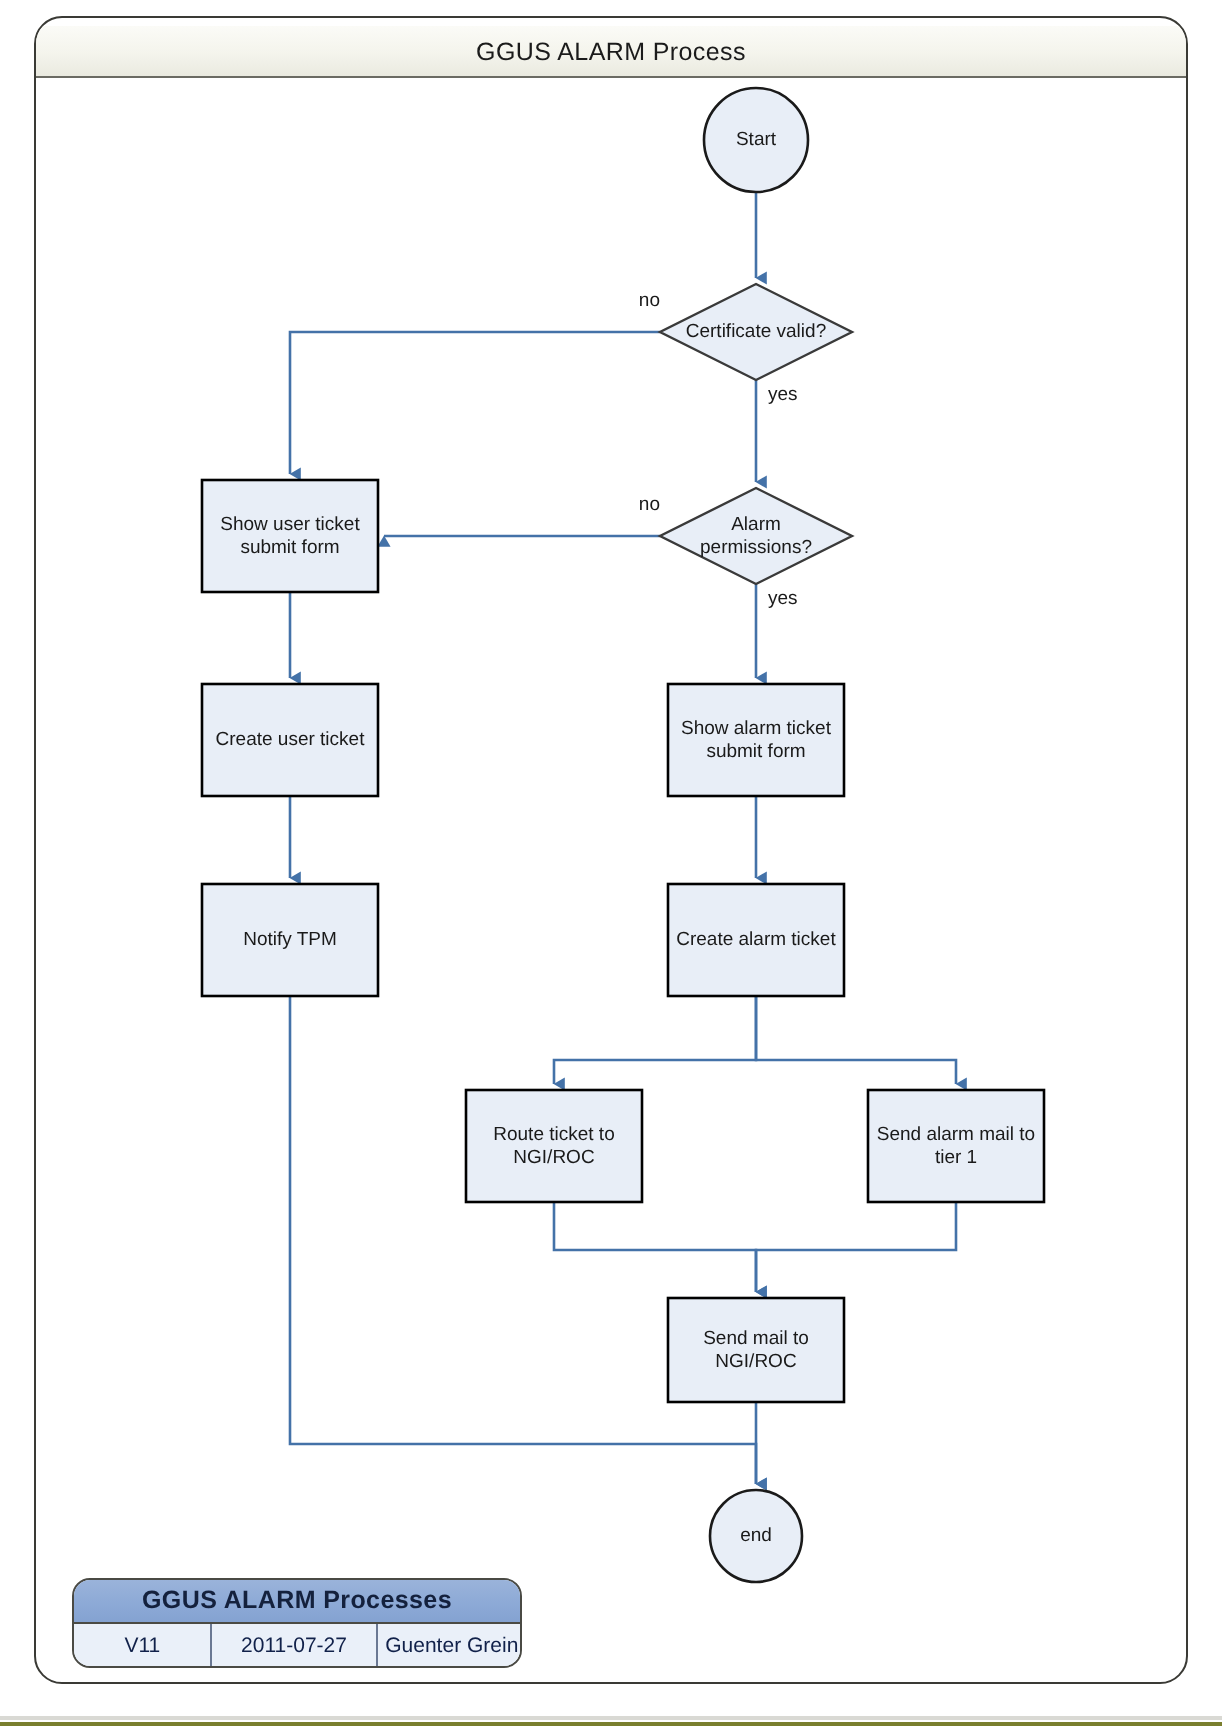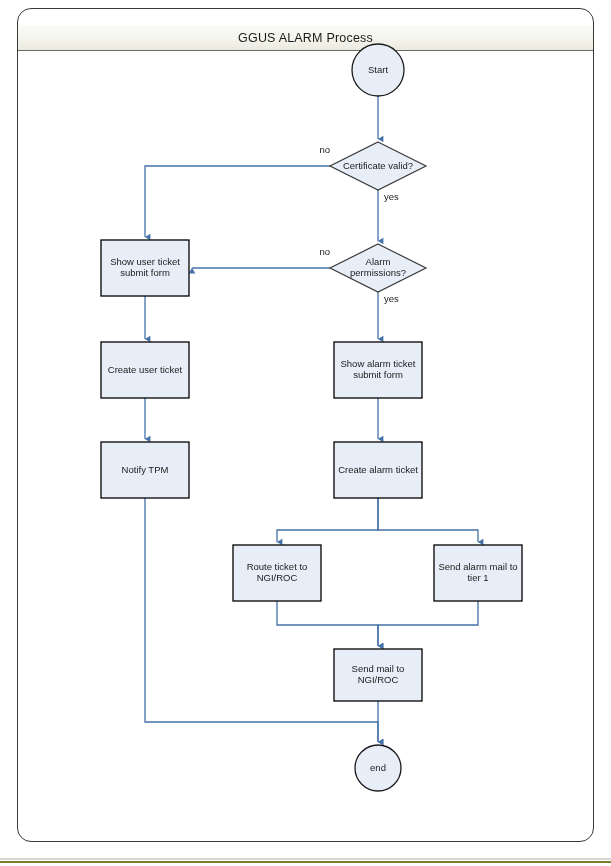--- a/index.html
+++ b/index.html
@@ -16,21 +16,21 @@
   .frame{
     position:absolute;left:17px;top:8px;
     width:577px;height:834px;
     border:1px solid #3a3a35;
     border-radius:14px;
     background:#ffffff;
     box-sizing:border-box;
     overflow:hidden;
   }
   .frame-title{
-    position:absolute;left:0;top:16px;right:0;height:26px;
+    position:absolute;left:0;top:4px;right:0;height:26px;
     background:linear-gradient(180deg,#fbfbf7 0%,#f4f4ec 55%,#eaeae0 100%);
     border-bottom:1px solid #6b6b63;
     box-sizing:border-box;
     display:flex;align-items:center;justify-content:center;
   }
   .frame-title span{
     font-size:12.5px;color:#1b1b1b;letter-spacing:.2px;
   }
 
   
@@ -186,16 +186,24 @@
         </g>
       </g>
     <g id="label-layer">
         <text x="330" y="153" class="e-label" text-anchor="end">no</text>
         <text x="384" y="200" class="e-label" text-anchor="start">yes</text>
         <text x="330" y="255" class="e-label" text-anchor="end">no</text>
         <text x="384" y="302" class="e-label" text-anchor="start">yes</text>
       </g>
   </svg>
 
+  <div class="legend">
+    <div class="legend-head">GGUS ALARM Processes</div>
+    <div class="legend-row">
+      <div class="legend-cell lc-ver">V11</div>
+      <div class="legend-cell lc-date">2011-07-27</div>
+      <div class="legend-cell lc-auth">Guenter Grein</div>
+    </div>
+  </div>
 
   <div class="bottom-rule2"></div>
   <div class="bottom-rule"></div>
 </div>
 
 </body></html>

